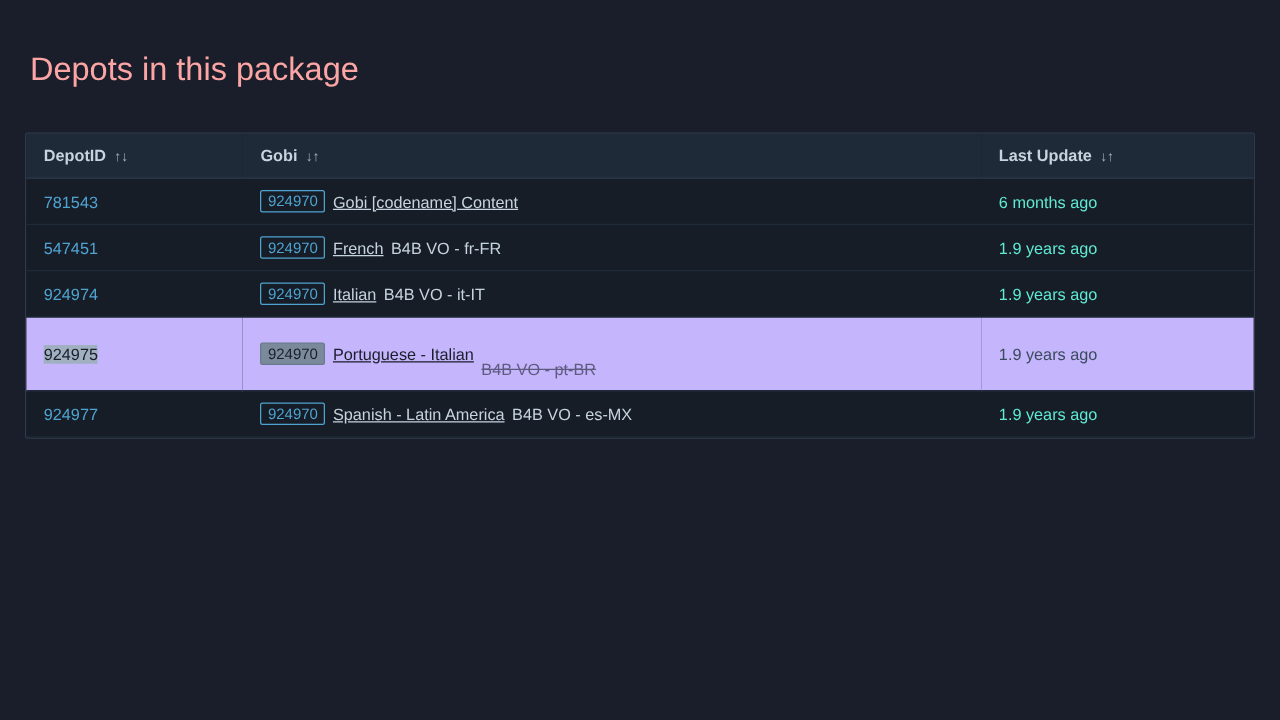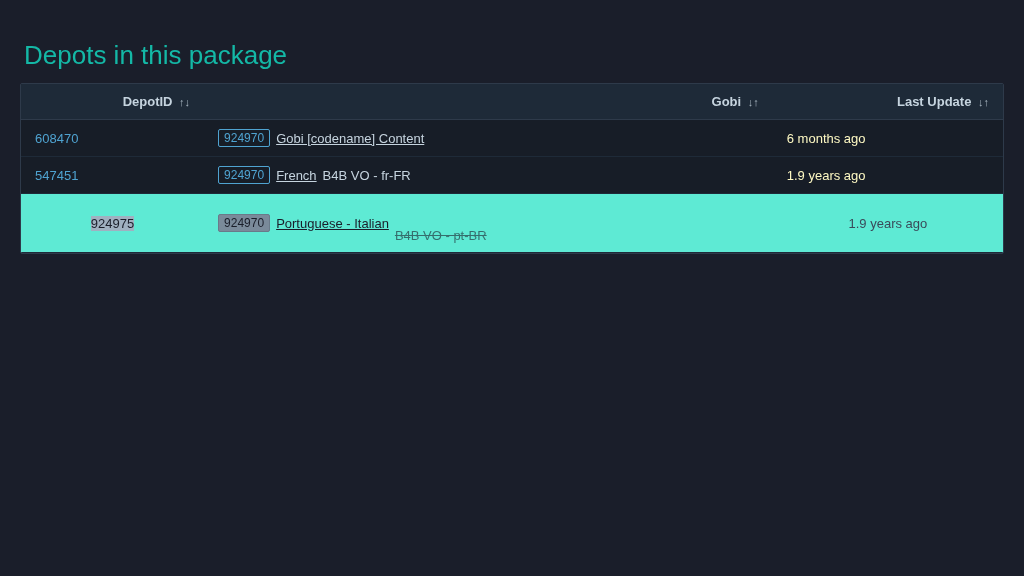--- a/index.html
+++ b/index.html
@@ -10,22 +10,22 @@
       color: #c6d4df;
       min-height: 576px;
       display: flex;
       flex-direction: column;
       padding: 40px 20px 20px 20px;
     }
 
     .page-title {
       font-size: 26px;
       font-weight: 400;
-      color: #14b8a6;
-      margin-bottom: 12px;
+      color: #fca5a5;
+      margin-bottom: 35px;
       padding-left: 4px;
     }
 
     .table-wrapper {
       border: 1px solid #2e3a4a;
       border-radius: 2px;
       overflow: hidden;
     }
 
     table {
@@ -33,36 +33,35 @@
       border-collapse: collapse;
       font-size: 13px;
     }
 
     thead tr {
       background-color: #1e2a38;
       border-bottom: 1px solid #2e3a4a;
     }
 
     thead th {
-      text-align: right;
+      text-align: left;
       padding: 10px 14px;
       color: #c6d4df;
       font-weight: 600;
       white-space: nowrap;
     }
 
     tbody tr {
       border-bottom: 1px solid #1e2a38;
       background-color: #171d27;
     }
 
     tbody tr.selected {
-      background-color: #5eead4;
-      color: #1a1e2a;
-      text-align: center;
+      background-color: #c4b5fd;
+      color: #1a1e2a;
     }
 
     tbody tr.selected td {
       color: #1a1e2a;
     }
 
     tbody tr.selected .depot-link {
       color: #1a1e2a;
       background-color: #a0b0c0;
       border-color: #7a8a9a;
@@ -122,21 +121,21 @@
     }
 
     .sort-indicator {
       font-size: 11px;
       opacity: 0.8;
       margin-left: 3px;
     }
 
     .last-update-cell {
       white-space: nowrap;
-      color: #fef9c3;
+      color: #5eead4;
     }
 
     tbody tr.selected .last-update-cell {
       color: #3a4a5a;
     }
 
     .strikethrough {
       text-decoration: line-through;
       opacity: 0.6;
       margin-top: 25px;
@@ -160,46 +159,68 @@
           <span class="sort-indicator">↓↑</span>
         </th>
         <th>
           <span>Last Update</span>
           <span class="sort-indicator">↓↑</span>
         </th>
       </tr>
     </thead>
     <tbody id="table-body">
     <tr>
-          <td class="depot-id-cell"><a class="depot-link" href="#">608470</a></td>
+          <td class="depot-id-cell"><a class="depot-link" href="#">781543</a></td>
           <td>
             <div class="name-cell">
               <a class="name-badge" href="#">924970</a>
               <span class="name-text">Gobi [codename] Content</span>
             </div>
           </td>
           <td class="last-update-cell">6 months ago</td>
         </tr>
         <tr>
           <td class="depot-id-cell"><a class="depot-link" href="#">547451</a></td>
           <td>
             <div class="name-cell">
               <a class="name-badge" href="#">924970</a>
               <span class="name-text">French</span>
               <span>B4B VO - fr-FR</span>
             </div>
           </td>
           <td class="last-update-cell">1.9 years ago</td>
         </tr>
+        <tr>
+          <td class="depot-id-cell"><a class="depot-link" href="#">924974</a></td>
+          <td>
+            <div class="name-cell">
+              <a class="name-badge" href="#">924970</a>
+              <span class="name-text">Italian</span>
+              <span>B4B VO - it-IT</span>
+            </div>
+          </td>
+          <td class="last-update-cell">1.9 years ago</td>
+        </tr>
         <tr class="selected">
           <td class="depot-id-cell"><a class="depot-link" href="#">924975</a></td>
           <td>
             <div class="name-cell">
               <a class="name-badge" href="#">924970</a>
               <span class="name-text">Portuguese - Italian</span>
               <span class="strikethrough">B4B VO - pt-BR</span>
+            </div>
+          </td>
+          <td class="last-update-cell">1.9 years ago</td>
+        </tr>
+        <tr>
+          <td class="depot-id-cell"><a class="depot-link" href="#">924977</a></td>
+          <td>
+            <div class="name-cell">
+              <a class="name-badge" href="#">924970</a>
+              <span class="name-text">Spanish - Latin America</span>
+              <span>B4B VO - es-MX</span>
             </div>
           </td>
           <td class="last-update-cell">1.9 years ago</td>
         </tr>
       </tbody>
   </table>
 </div>
 
 </body></html>

